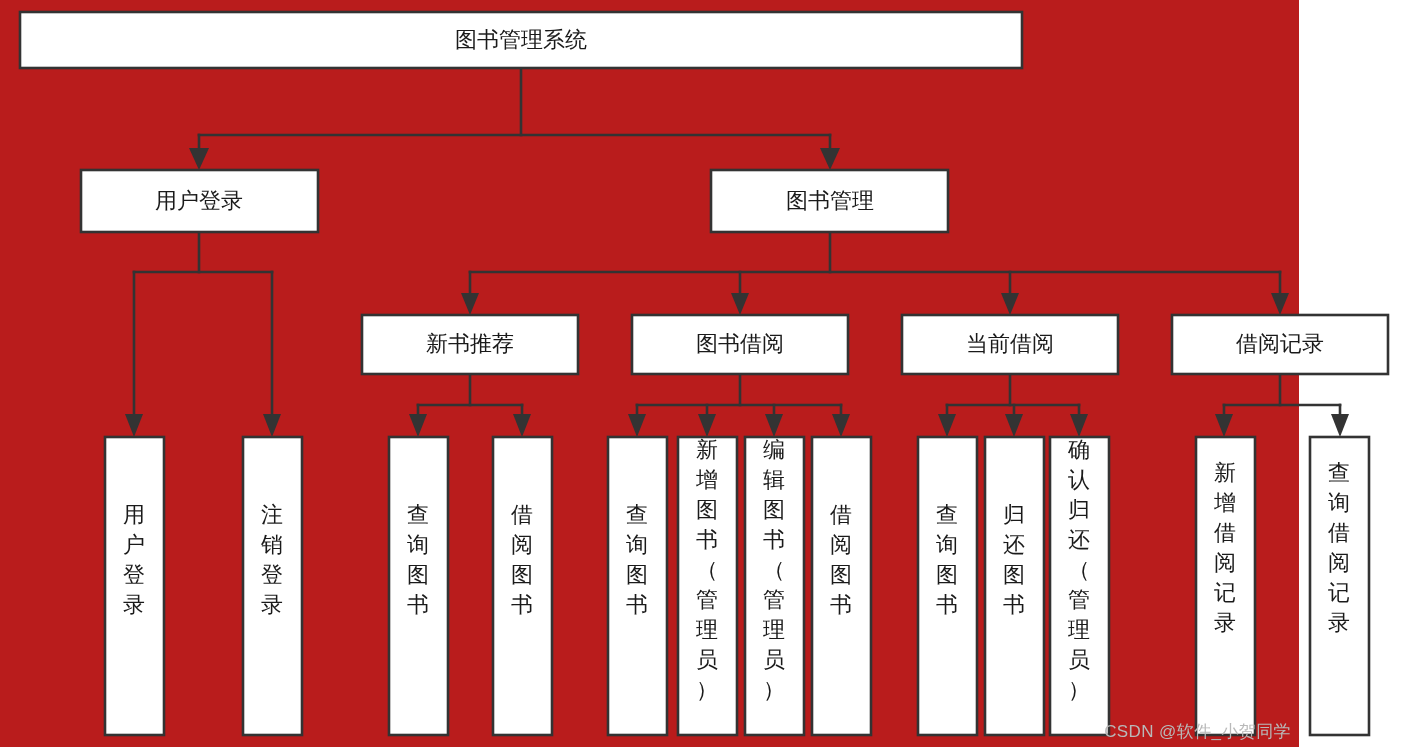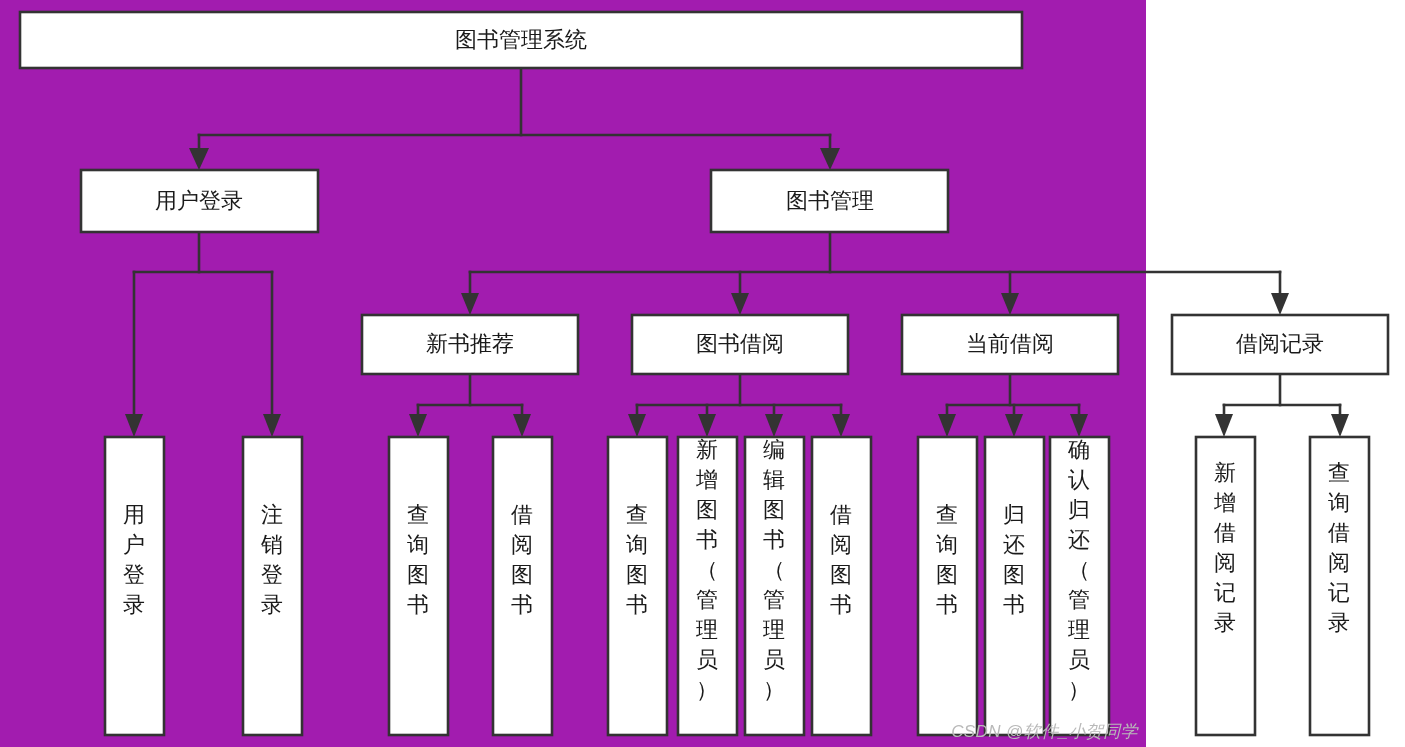--- a/index.html
+++ b/index.html
@@ -8,23 +8,23 @@
     background: #ffffff;
   }
   body {
     width: 1405px;
     height: 747px;
     font-family: "Liberation Sans", sans-serif;
     overflow: hidden;
   }
   #diagram-root {
     position: relative;
-    width: 1146px;
+    width: 1299px;
     height: 747px;
-    background: #a21caf;
+    background: #b91c1c;
   }
   svg.diagram-canvas {
     position: absolute;
     left: 0;
     top: 0;
     width: 1405px;
     height: 747px;
     display: block;
   }
   .node-box {
@@ -58,21 +58,20 @@
   .watermark {
     position: absolute;
     right: 8px;
     bottom: 4px;
     font-family: "Liberation Sans", sans-serif;
     font-size: 17px;
     color: #b9b9b9;
     letter-spacing: 0.4px;
     white-space: nowrap;
     user-select: none;
-    font-style: italic;
   }
 </style>
 </head>
 <body>
 
 <div id="diagram-root">
 
   <svg class="diagram-canvas" viewBox="0 0 1405 747">
 
     <g>

